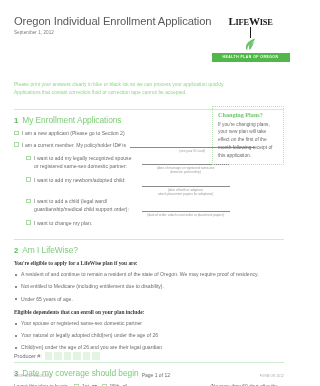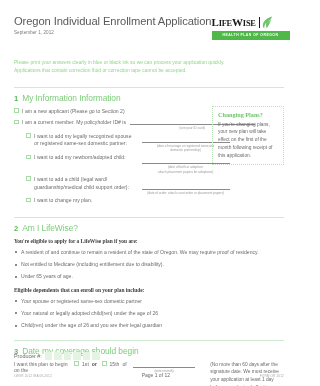--- a/index.html
+++ b/index.html
@@ -37,20 +37,21 @@
     color: #7c7c7c;
     margin-top: 3px;
     letter-spacing: 0.05px;
   }
 
   .logo-block { width: 78px; padding-top: 2px; }
   .logo-main {
     display: flex;
     align-items: center;
     justify-content: flex-start;
+    flex-direction: column;
   }
   .logo-word {
     font-family: "Liberation Serif", serif;
     font-size: 11px;
     font-weight: 700;
     color: #1a1a1a;
     letter-spacing: -0.2px;
     line-height: 1;
   }
   .logo-word .sm { font-size: 8.4px; }
@@ -282,21 +283,21 @@
   </div>
 
   <div class="intro">
     <div>Please print your answers clearly in blue or black ink so we can process your application quickly.</div>
     <div>Applications that contain correction fluid or correction tape cannot be accepted.</div>
   </div>
 
   <div class="sec-rule"></div>
   <div class="sec-head">
     <span class="sec-num">1</span>
-    <span class="sec-title">My Information Information</span>
+    <span class="sec-title">My Enrollment Applications</span>
   </div>
 
   <div class="row">
     <span class="cb"></span>
     <span class="lbl">I am a new applicant (Please go to Section 2)</span>
   </div>
 
   <div class="row" style="margin-bottom:2px;">
     <span class="cb"></span>
     <span class="lbl">I am a current member. My policyholder  ID# is</span>

